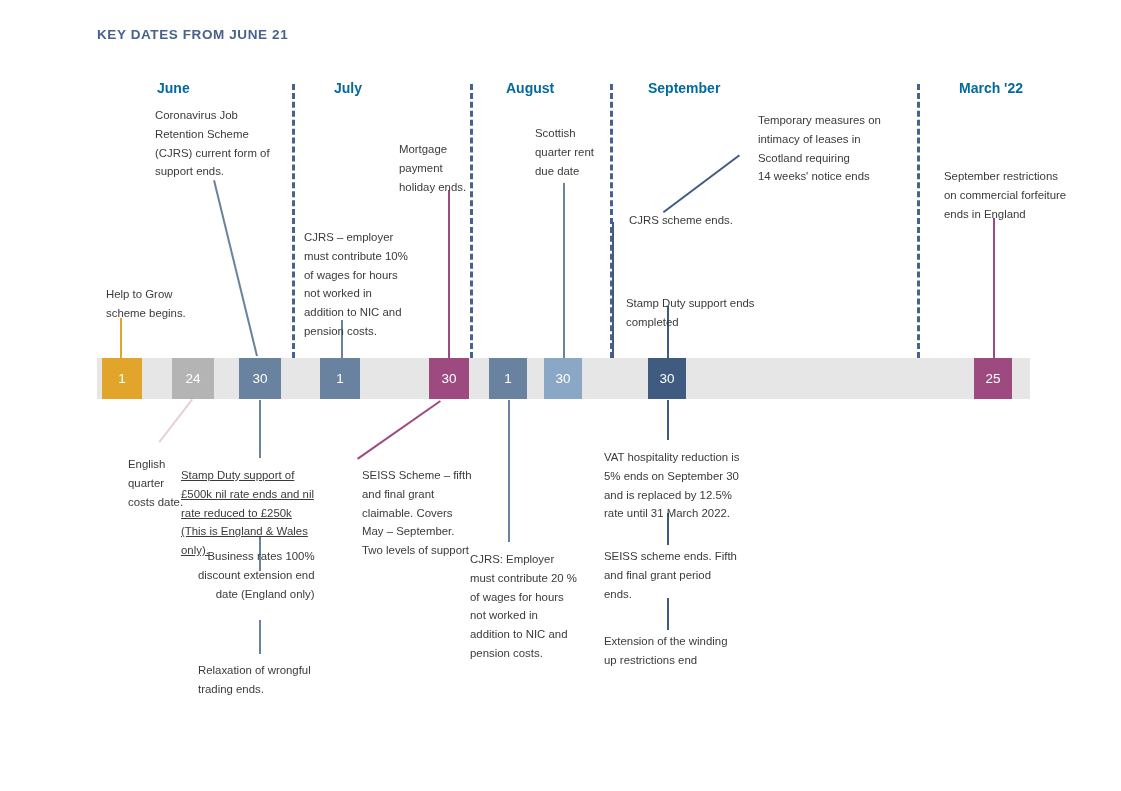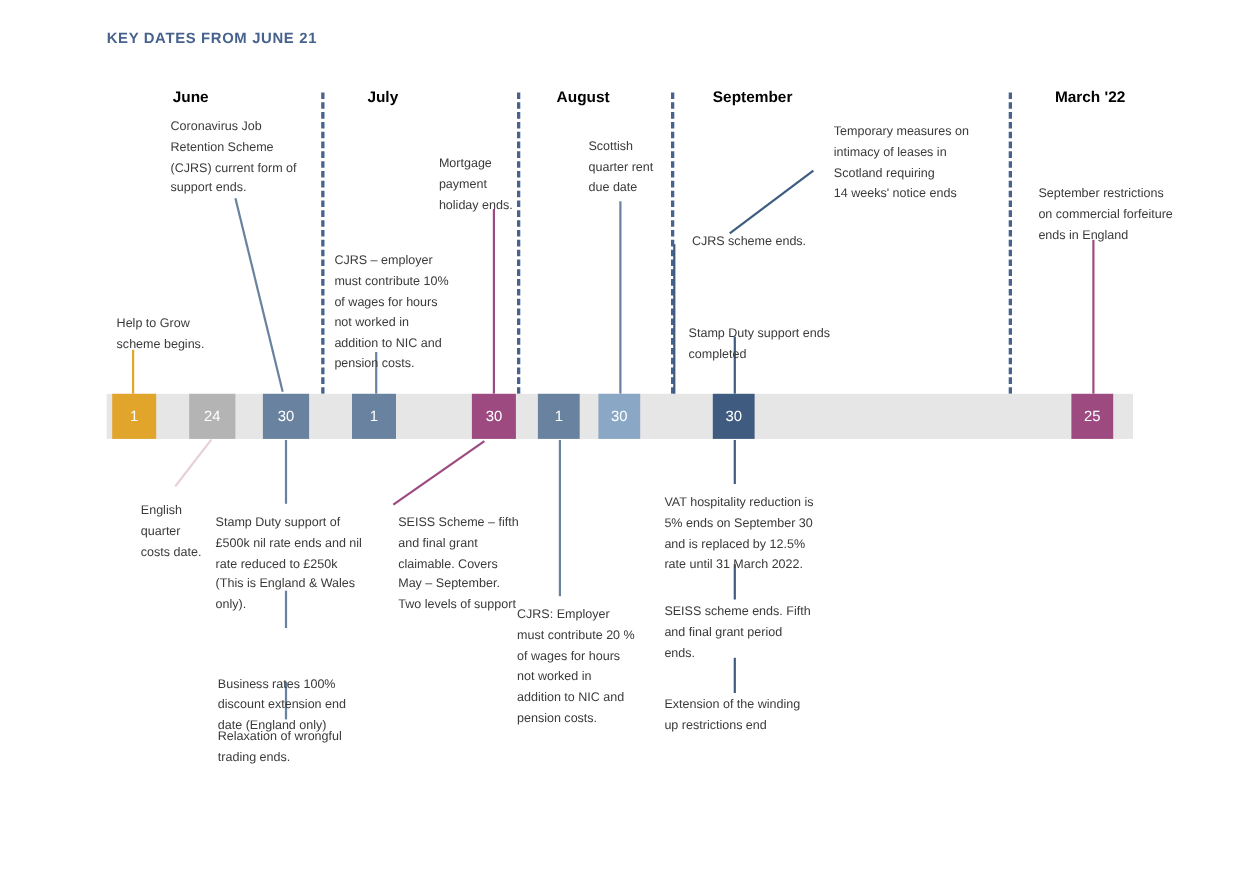--- a/index.html
+++ b/index.html
@@ -29,21 +29,21 @@
     font-weight: bold;
     letter-spacing: 0.6px;
     color: #47628c;
     white-space: nowrap;
   }
 
   
   .month-label {
     font-size: 14px;
     font-weight: bold;
-    color: #000000;
+    color: #0369a1;
     white-space: nowrap;
     top: 80px;
   }
 
   
   .month-divider {
     width: 0;
     border-left: 3px dashed #47628c;
     top: 84px;
   }
@@ -182,28 +182,28 @@
       <div class="abs note" style="left: 944px; top: 167px;">
         <span>September restrictions</span>
         <span>on commercial forfeiture</span>
         <span>ends in England</span>
       </div>
       <div class="abs note" style="left: 128px; top: 455px;">
         <span>English</span>
         <span>quarter</span>
         <span>costs date.</span>
       </div>
-      <div class="abs note" style="left: 196px; top: 466px;">
+      <div class="abs note" style="left: 181px; top: 466px; text-decoration: underline;">
         <span>Stamp Duty support of</span>
         <span>£500k nil rate ends and nil</span>
         <span>rate reduced to £250k</span>
         <span>(This is England &amp; Wales</span>
         <span>only).</span>
       </div>
-      <div class="abs note" style="left: 198px; top: 613px;">
+      <div class="abs note" style="left: 198px; top: 547px; text-align: right;">
         <span>Business rates 100%</span>
         <span>discount extension end</span>
         <span>date (England only)</span>
       </div>
       <div class="abs note" style="left: 198px; top: 661px;">
         <span>Relaxation of wrongful</span>
         <span>trading ends.</span>
       </div>
       <div class="abs note" style="left: 362px; top: 466px;">
         <span>SEISS Scheme – fifth</span>

